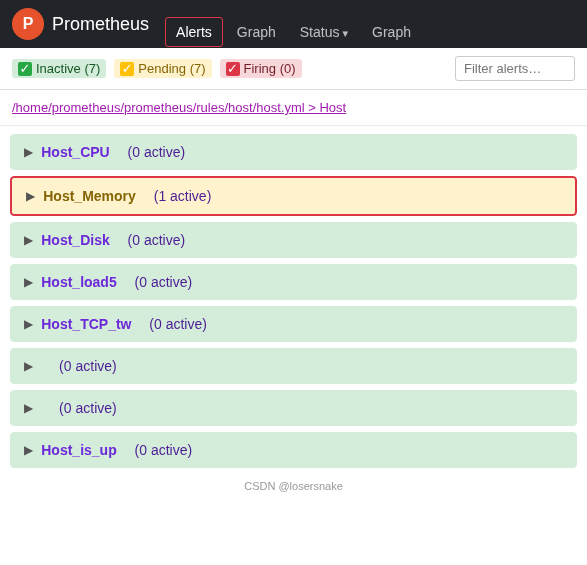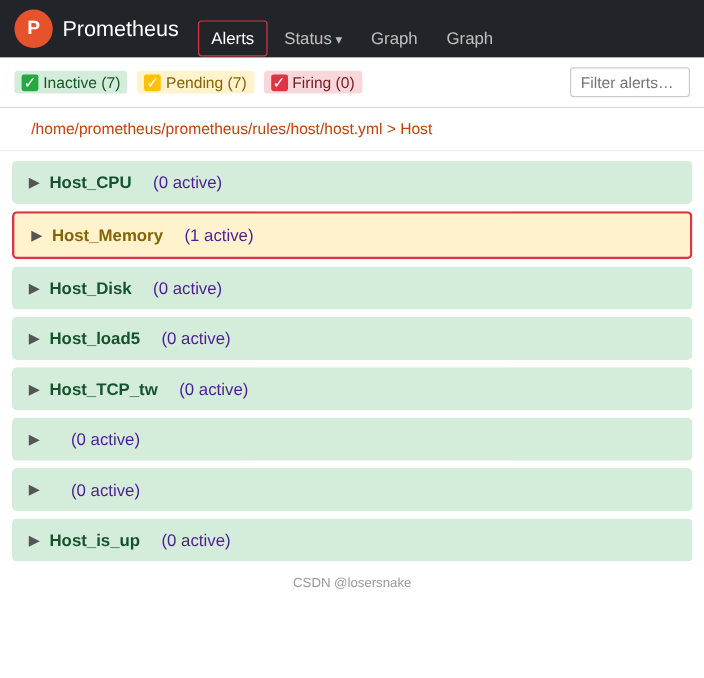--- a/index.html
+++ b/index.html
@@ -97,29 +97,30 @@
     .filter-firing .check { background: #dc3545; color: white; }
 
     .search-input-container {
       margin-left: auto;
     }
     .search-input {
       border: 1px solid #ccc;
       border-radius: 3px;
       padding: 4px 8px;
       font-size: 13px;
-      width: 100px;
+      width: 120px;
     }
 
     
     .breadcrumb-bar {
-      padding: 10px 26px;
+      padding: 10px 12px;
       font-size: 13px;
-      color: #c2410c;
+      color: #a21caf;
       border-bottom: 1px solid #e9ecef;
+      text-decoration: underline;
     }
 
     
     .alerts-container {
       padding: 8px 10px;
       display: flex;
       flex-direction: column;
       gap: 6px;
     }
 
@@ -136,21 +137,21 @@
       font-size: 14px;
       border-radius: 4px;
     }
     .alert-group-header .chevron {
       margin-right: 8px;
       font-size: 12px;
       color: #555;
     }
     .alert-group-header .group-name {
       font-weight: 600;
-      color: #14532d;
+      color: #6d28d9;
     }
     .alert-group-header .group-count {
       color: #4c1d95;
       font-weight: normal;
       margin-left: 14px;
     }
 
     
     .alert-group.inactive .alert-group-header {
       background: #d4edda;
@@ -176,22 +177,22 @@
 </head>
 <body>
 
 <nav class="navbar">
   <div class="navbar-brand">
     <div class="brand-icon">P</div>
     <span>Prometheus</span>
   </div>
   <div class="nav-links">
     <a class="nav-link active">Alerts</a>
+    <a class="nav-link">Graph</a>
     <a class="nav-link has-dropdown">Status</a>
-    <a class="nav-link">Graph</a>
     <a class="nav-link">Graph</a>
   </div>
 </nav>
 
 <div class="filter-bar">
   <label class="filter-badge filter-inactive">
     <span class="check">✓</span>
     <span>Inactive (7)</span>
   </label>
   <label class="filter-badge filter-pending">

